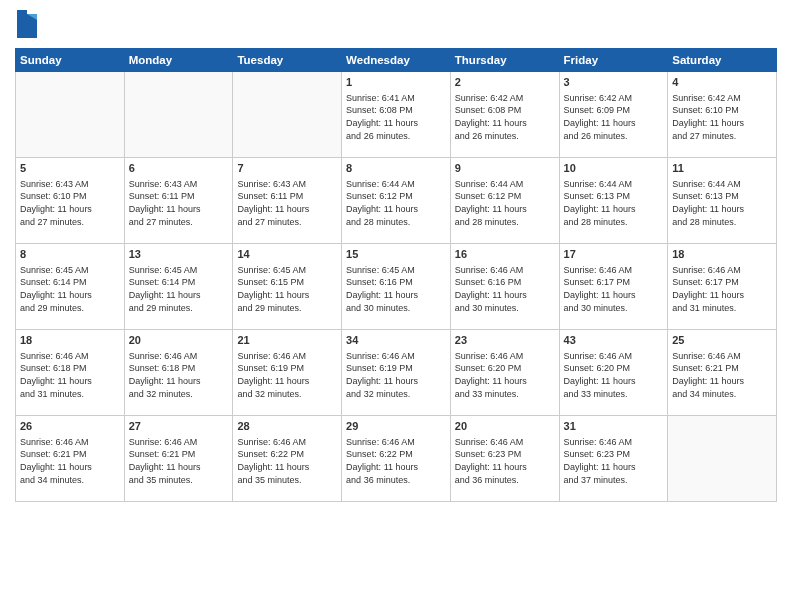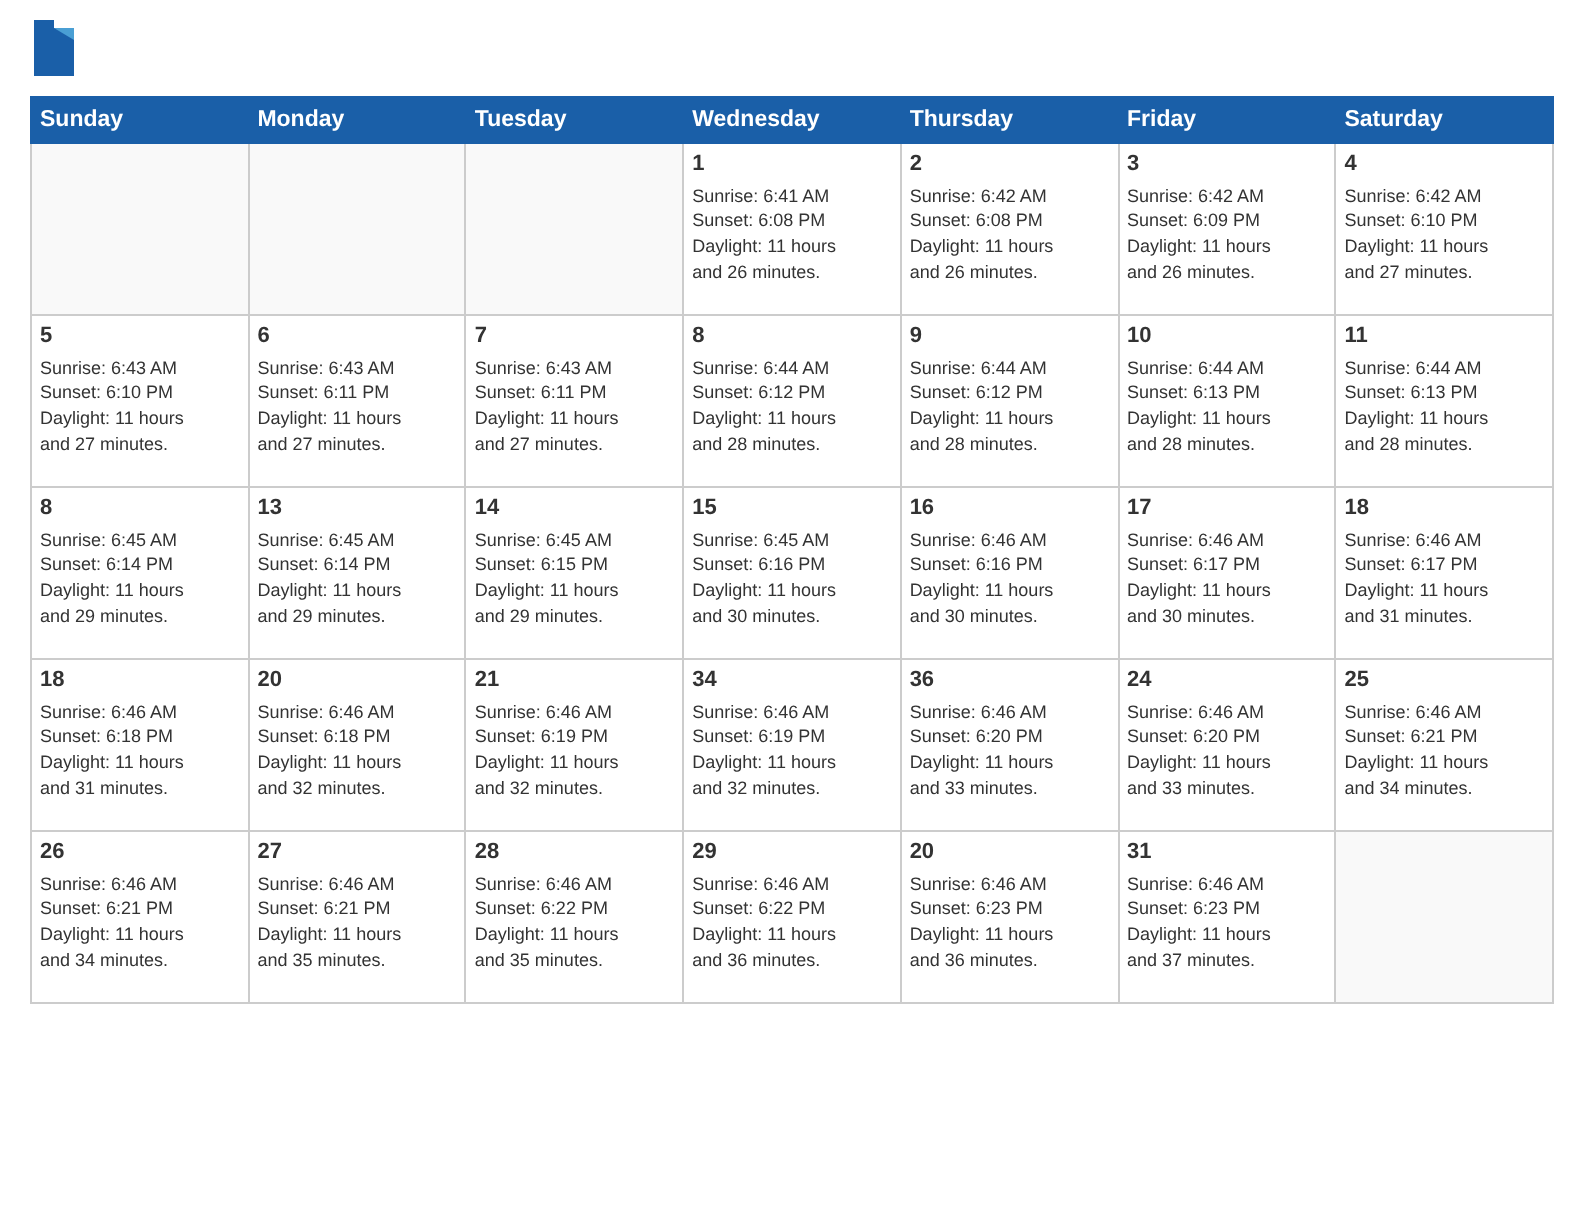--- a/index.html
+++ b/index.html
@@ -287,28 +287,28 @@
 and 32 minutes.</div>
           </td>
           <td>
             <span class="day-num">34</span>
             <div class="day-info" style="white-space: pre-line;">Sunrise: 6:46 AM
 Sunset: 6:19 PM
 Daylight: 11 hours
 and 32 minutes.</div>
           </td>
           <td>
-            <span class="day-num">36</span>
+            <span class="day-num">23</span>
             <div class="day-info" style="white-space: pre-line;">Sunrise: 6:46 AM
 Sunset: 6:20 PM
 Daylight: 11 hours
 and 33 minutes.</div>
           </td>
           <td>
-            <span class="day-num">24</span>
+            <span class="day-num">43</span>
             <div class="day-info" style="white-space: pre-line;">Sunrise: 6:46 AM
 Sunset: 6:20 PM
 Daylight: 11 hours
 and 33 minutes.</div>
           </td>
           <td>
             <span class="day-num">25</span>
             <div class="day-info" style="white-space: pre-line;">Sunrise: 6:46 AM
 Sunset: 6:21 PM
 Daylight: 11 hours

